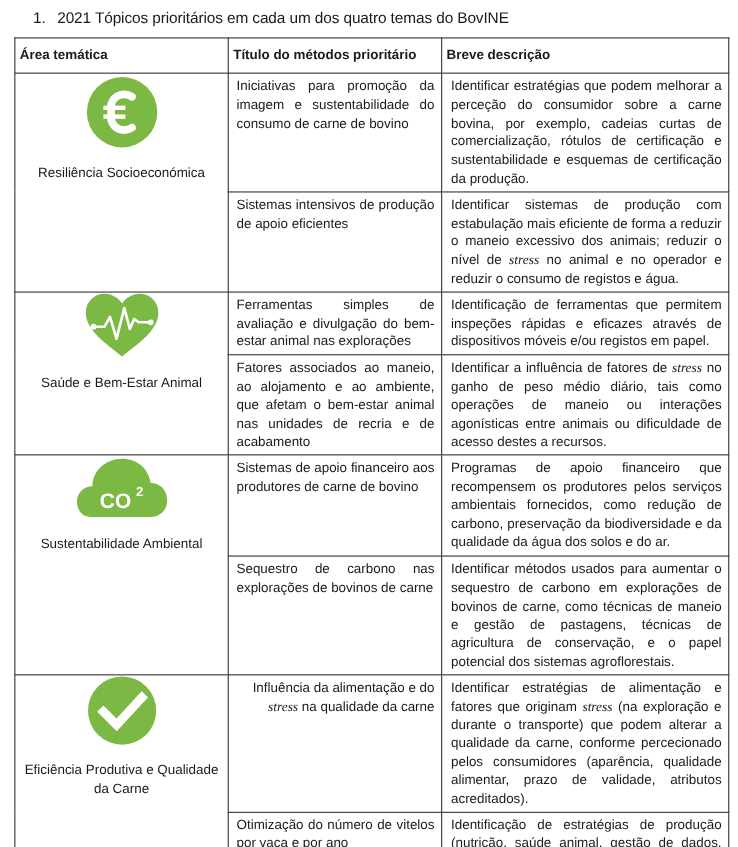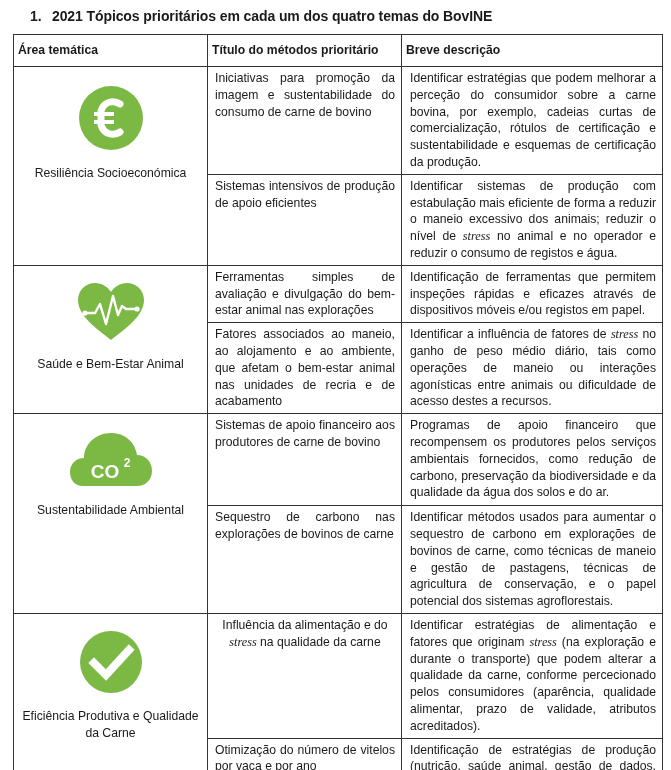--- a/index.html
+++ b/index.html
@@ -1,25 +1,25 @@
 <!DOCTYPE html>
 <html><head>
 <meta charset="utf-8">
 <style>
   html, body { margin:0; padding:0; background:#ffffff; }
   body { width:671px; height:770px; overflow:hidden; position:relative;
          font-family:"Liberation Sans", "DejaVu Sans", sans-serif; color:#1a1a1a; }
-  .heading { position:absolute; left:30px; top:8px; font-size:14px; font-weight:bold; letter-spacing:-0.1px; }
+  .heading { position:absolute; left:30px; top:8px; font-size:14px; font-weight:normal; letter-spacing:-0.1px; }
   .heading .num { display:inline-block; width:22px; }
   table.priorities { position:absolute; left:13px; top:34px; width:649px;
       border-collapse:collapse; table-layout:fixed; font-size:12.2px; line-height:16.8px; }
   table.priorities th, table.priorities td { border:1.2px solid #333; vertical-align:top; }
   table.priorities th { font-weight:bold; text-align:left; height:31px; vertical-align:middle; padding:0 4px; }
   col.c1 { width:194px; } col.c2 { width:194px; } col.c3 { width:261px; }
-  td.area { text-align:center; vertical-align:middle; padding:16px 6px; }
+  td.area { text-align:center; vertical-align:middle; padding:0 6px; }
   td.topic { padding:3px 6px 3px 7px; text-align:justify; }
   td.desc { padding:3px 6px 3px 8px; text-align:justify; }
   .icon-wrap { display:flex; justify-content:center; margin-bottom:14px; }
   .icon-wrap svg { display:block; }
   .area-label { display:block; }
   em { font-style:italic;font-family:Liberation Serif, serif; }
 </style>
 </head>
 <body>
 
@@ -104,21 +104,21 @@
     <tr style="height:102px">
       <td class="area" rowspan="2">
         <div class="icon-wrap">
           <svg width="64" height="64" viewBox="0 0 64 64">
             <circle cx="32" cy="32" r="31" fill="#7cb944"></circle>
             <polyline points="15,33 27,45 50,20" fill="none" stroke="#fff" stroke-width="8" stroke-linecap="square"></polyline>
           </svg>
         </div>
         <span class="area-label">Eficiência Produtiva e Qualidade da Carne</span>
       </td>
-      <td class="topic" style="text-align:center"><span>Influência da alimentação e do </span><em>stress</em><span> na qualidade da carne</span></td>
+      <td class="topic" style="text-align:right"><span>Influência da alimentação e do </span><em>stress</em><span> na qualidade da carne</span></td>
       <td class="desc"><span>Identificar estratégias de alimentação e fatores que originam </span><em>stress</em><span> (na exploração e durante o transporte) que podem alterar a qualidade da carne, conforme percecionado pelos consumidores (aparência, qualidade alimentar, prazo de validade, atributos acreditados).</span></td>
     </tr>
     <tr style="height:71px">
       <td class="topic">Otimização do número de vitelos por vaca e por ano</td>
       <td class="desc">Identificação de estratégias de produção (nutrição, saúde animal, gestão de dados, genética), para atingir o objetivo de um vitelo por vaca por ano.</td>
     </tr>
   </tbody>
 </table>
 
 </body></html>

